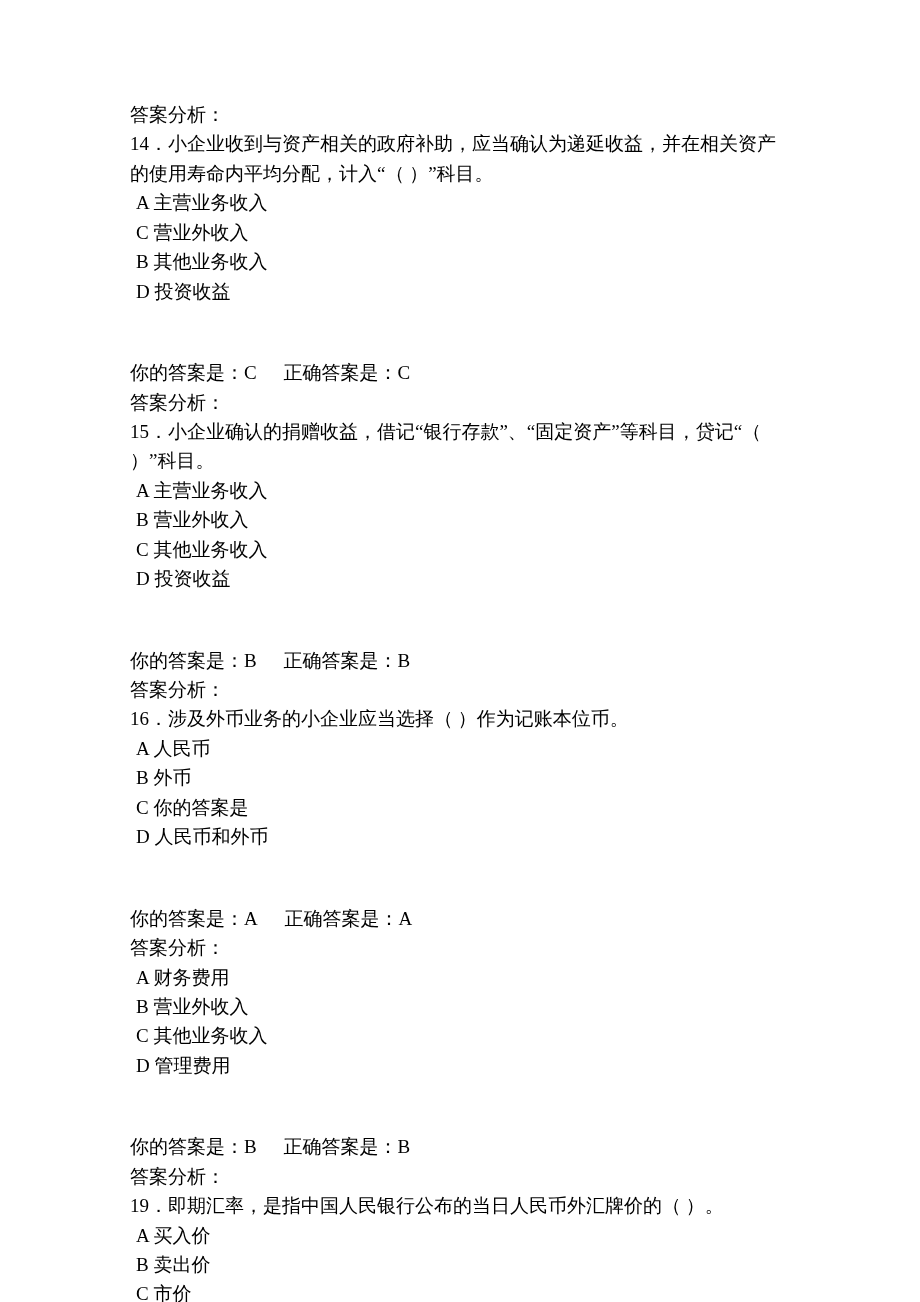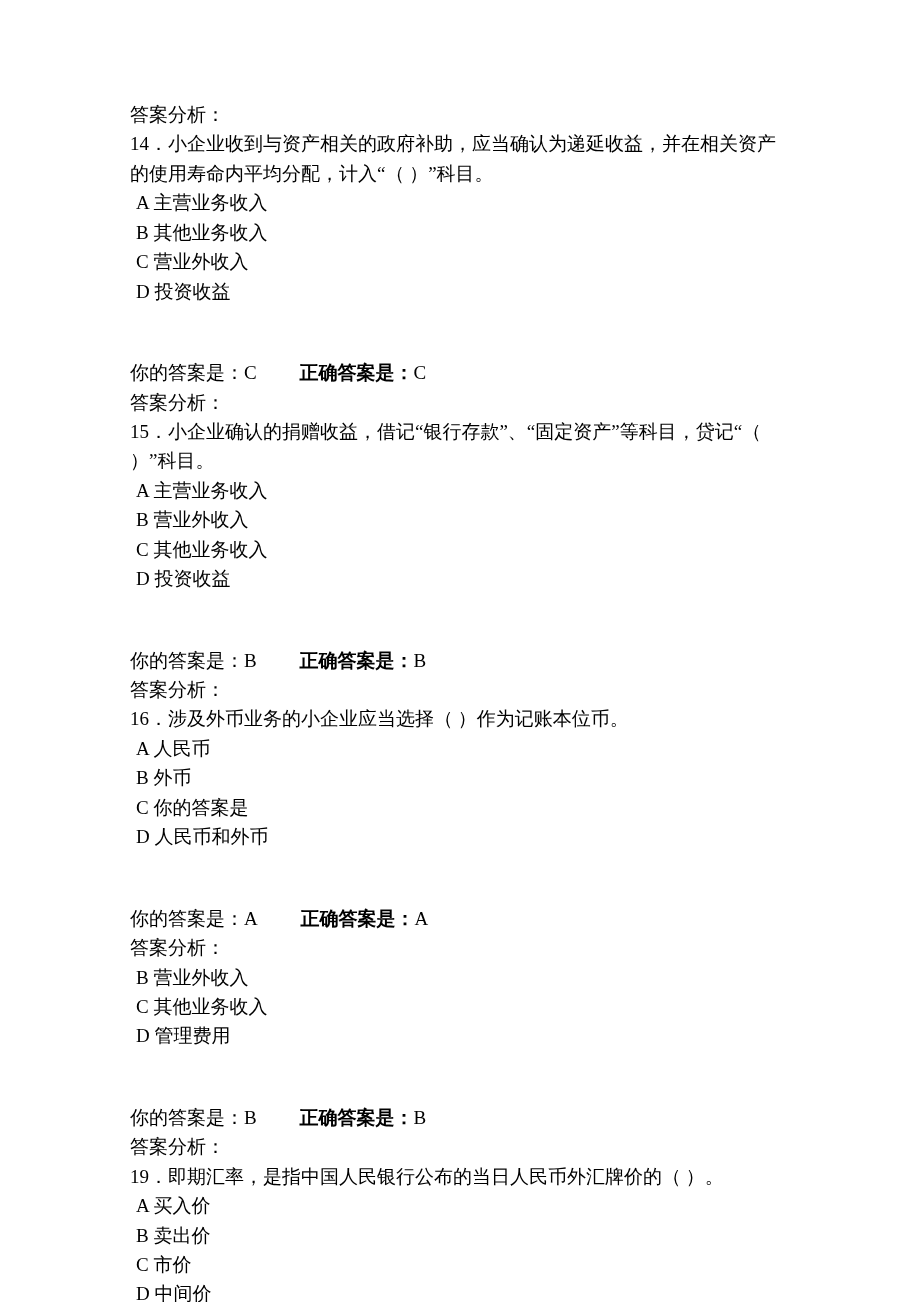--- a/index.html
+++ b/index.html
@@ -21,37 +21,36 @@
 .gap {
   height: 26px;
 }
 .gap2 {
   height: 26px;
 }
 .answerline span {
   display: inline-block;
 }
 .your-correct {
-  margin-left: 38px;
-  font-weight: bold;
+  margin-left: 22px;
 }
 </style>
 </head>
 <body>
 
 <div class="page">
 
   <div>答案分析：</div>
 
   <div>
     <span>14</span><span>．小企业收到与资产相关的政府补助，应当确认为递延收益，并在相关资产的使用寿命内平均分配，计入“（ ）”科目。</span>
   </div>
   <div class="option">A 主营业务收入</div>
+  <div class="option">C 营业外收入</div>
   <div class="option">B 其他业务收入</div>
-  <div class="option">C 营业外收入</div>
   <div class="option">D 投资收益</div>
   <div class="gap"></div>
     <div class="gap2"></div>
   <div class="answerline">
     <span>你的答案是：</span><span>C</span>
     <span class="your-correct">正确答案是：</span><span>C</span>
   </div>
   <div>答案分析：</div>
 
   <div>
@@ -77,20 +76,21 @@
   <div class="option">C 你的答案是</div>
   <div class="option">D 人民币和外币</div>
   <div class="gap"></div>
     <div class="gap2"></div>
   <div class="answerline">
     <span>你的答案是：</span><span>A</span>
     <span class="your-correct">正确答案是：</span><span>A</span>
   </div>
   <div>答案分析：</div>
 
+  <div class="option">A 财务费用</div>
   <div class="option">B 营业外收入</div>
   <div class="option">C 其他业务收入</div>
   <div class="option">D 管理费用</div>
   <div class="gap"></div>
     <div class="gap2"></div>
   <div class="answerline">
     <span>你的答案是：</span><span>B</span>
     <span class="your-correct">正确答案是：</span><span>B</span>
   </div>
   <div>答案分析：</div>

